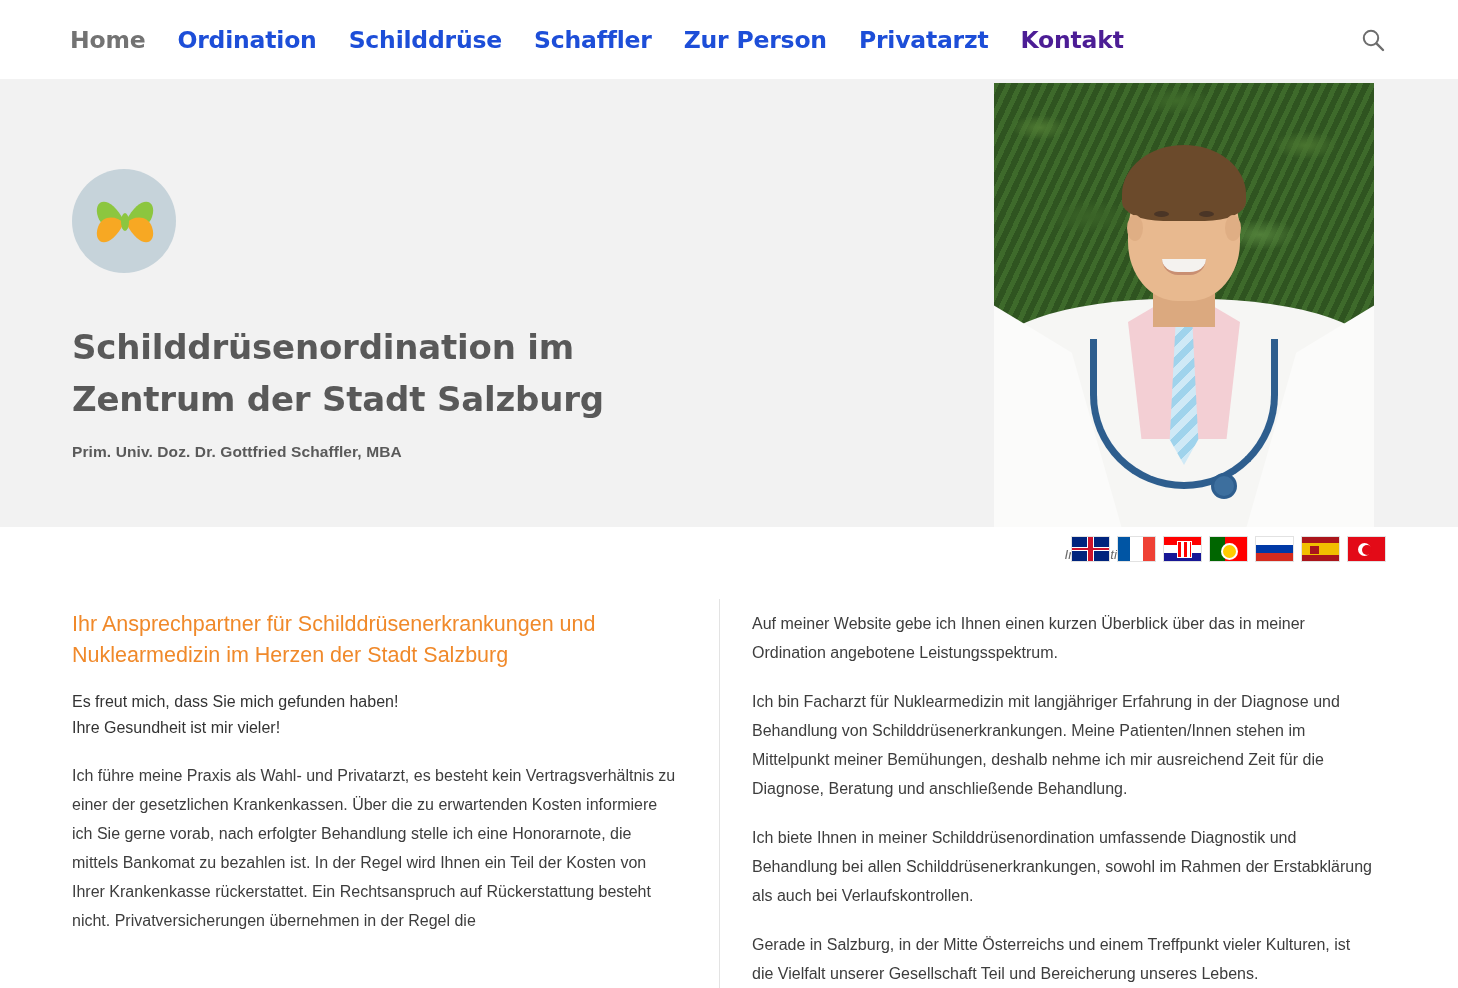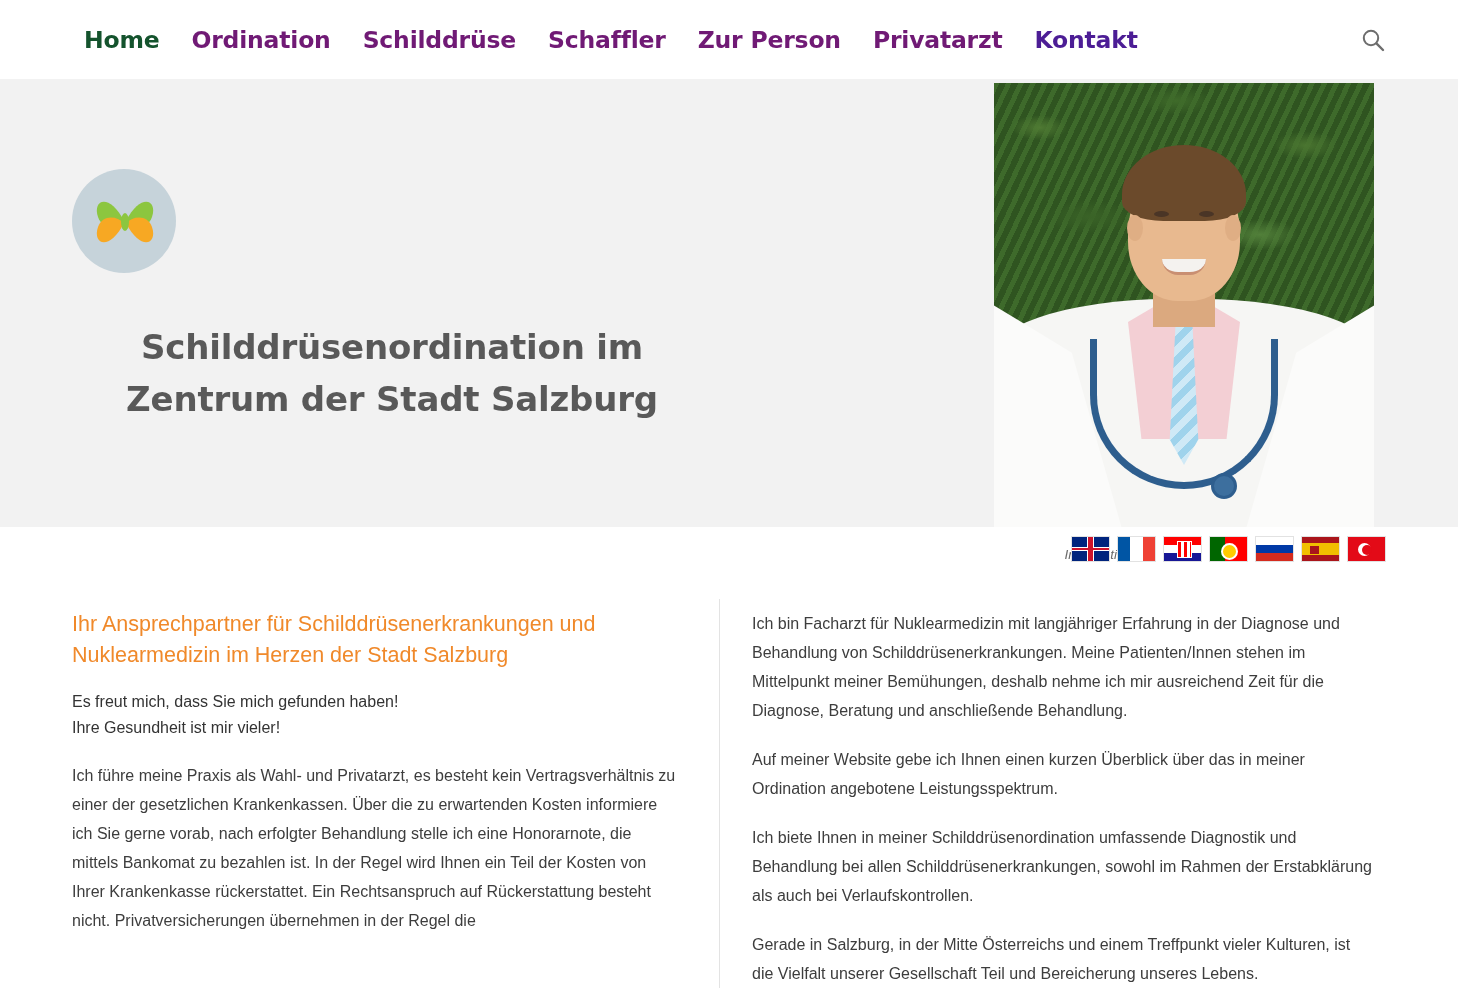--- a/index.html
+++ b/index.html
@@ -29,28 +29,28 @@
     left: 70px; top: 24px;
     display: flex;
     align-items: center;
     gap: 0px;
   }
   .nav-item {
     font-family: "DejaVu Sans", sans-serif;
     font-weight: bold;
     font-size: 23.5px;
     letter-spacing: -0.2px;
-    color: #701a75;
+    color: #1d4ed8;
     padding: 0 16px;
     cursor: pointer;
     white-space: nowrap;
     line-height: 32px;
   }
   .nav-item:first-child { padding-left: 0; }
-  .nav-item.active { color: #14532d; margin-left: 14px; }
+  .nav-item.active { color: #737373; }
   .nav-item.accent { color: #4c1d95; }
   .search-icon {
     position: absolute;
     right: 72px; top: 27px;
     width: 26px; height: 26px;
     cursor: pointer;
   }
 
   
   .hero {
@@ -76,21 +76,20 @@
   }
   .hero-title {
     margin-top: 48px;
     font-family: "DejaVu Sans", sans-serif;
     font-weight: bold;
     font-size: 34px;
     line-height: 52px;
     color: #595959;
     letter-spacing: -0.2px;
     max-width: 640px;
-    text-align: center;
   }
   .hero-sub {
     margin-top: 18px;
     font-family: "Liberation Sans", sans-serif;
     font-weight: bold;
     font-size: 15.5px;
     color: #5a5a5a;
     letter-spacing: 0.1px;
   }
 
@@ -363,20 +362,21 @@
           <path d="M36 36 C 50 8, 68 14, 62 32 C 58 44, 44 44, 36 36 Z" fill="#8cc63f"></path>
           <path d="M34 38 C 20 66, 2 60, 8 42 C 12 30, 26 30, 34 38 Z" fill="#f7a823"></path>
           <path d="M36 38 C 50 66, 68 60, 62 42 C 58 30, 44 30, 36 38 Z" fill="#f7a823"></path>
           <ellipse cx="35" cy="37" rx="4" ry="9" fill="#8cc63f"></ellipse>
         </svg>
       </div>
       <div class="hero-title">
         <div>Schilddrüsenordination im</div>
         <div>Zentrum der Stadt Salzburg</div>
       </div>
+      <div class="hero-sub">Prim. Univ. Doz. Dr. Gottfried Schaffler, MBA</div>
     </div>
 
     <div class="portrait">
       <div class="hedge"></div>
       <div class="coat"></div>
       <div class="shirt"></div>
       <div class="tie"></div>
       <div class="lapel-l"></div>
       <div class="lapel-r"></div>
       <div class="neck"></div>
@@ -409,21 +409,21 @@
     <div class="divider"></div>
 
     <div class="col-left">
       <h2 class="lead-title">Ihr Ansprechpartner für Schilddrüsenerkrankungen und Nuklearmedizin im Herzen der Stadt Salzburg</h2>
       <div class="bold-line">Es freut mich, dass Sie mich gefunden haben!</div>
       <div class="bold-line">Ihre Gesundheit ist mir vieler!</div>
       <p class="para">Ich führe meine Praxis als Wahl- und Privatarzt, es besteht kein Vertragsverhältnis zu einer der gesetzlichen Krankenkassen. Über die zu erwartenden Kosten informiere ich Sie gerne vorab, nach erfolgter Behandlung stelle ich eine Honorarnote, die mittels Bankomat zu bezahlen ist. In der Regel wird Ihnen ein Teil der Kosten von Ihrer Krankenkasse rückerstattet. Ein Rechtsanspruch auf Rückerstattung besteht nicht. Privatversicherungen übernehmen in der Regel die</p>
     </div>
 
     <div class="col-right">
+      <p class="para">Auf meiner Website gebe ich Ihnen einen kurzen Überblick über das in meiner Ordination angebotene Leistungsspektrum.</p>
       <p class="para">Ich bin Facharzt für Nuklearmedizin mit langjähriger Erfahrung in der Diagnose und Behandlung von Schilddrüsenerkrankungen. Meine Patienten/Innen stehen im Mittelpunkt meiner Bemühungen, deshalb nehme ich mir ausreichend Zeit für die Diagnose, Beratung und anschließende Behandlung.</p>
-      <p class="para">Auf meiner Website gebe ich Ihnen einen kurzen Überblick über das in meiner Ordination angebotene Leistungsspektrum.</p>
       <p class="para">Ich biete Ihnen in meiner Schilddrüsenordination umfassende Diagnostik und Behandlung bei allen Schilddrüsenerkrankungen, sowohl im Rahmen der Erstabklärung als auch bei Verlaufskontrollen.</p>
       <p class="para">Gerade in Salzburg, in der Mitte Österreichs und einem Treffpunkt vieler Kulturen, ist die Vielfalt unserer Gesellschaft Teil und Bereicherung unseres Lebens.</p>
 
     </div>
   </div>
 
 </div>
 
 </body></html>

